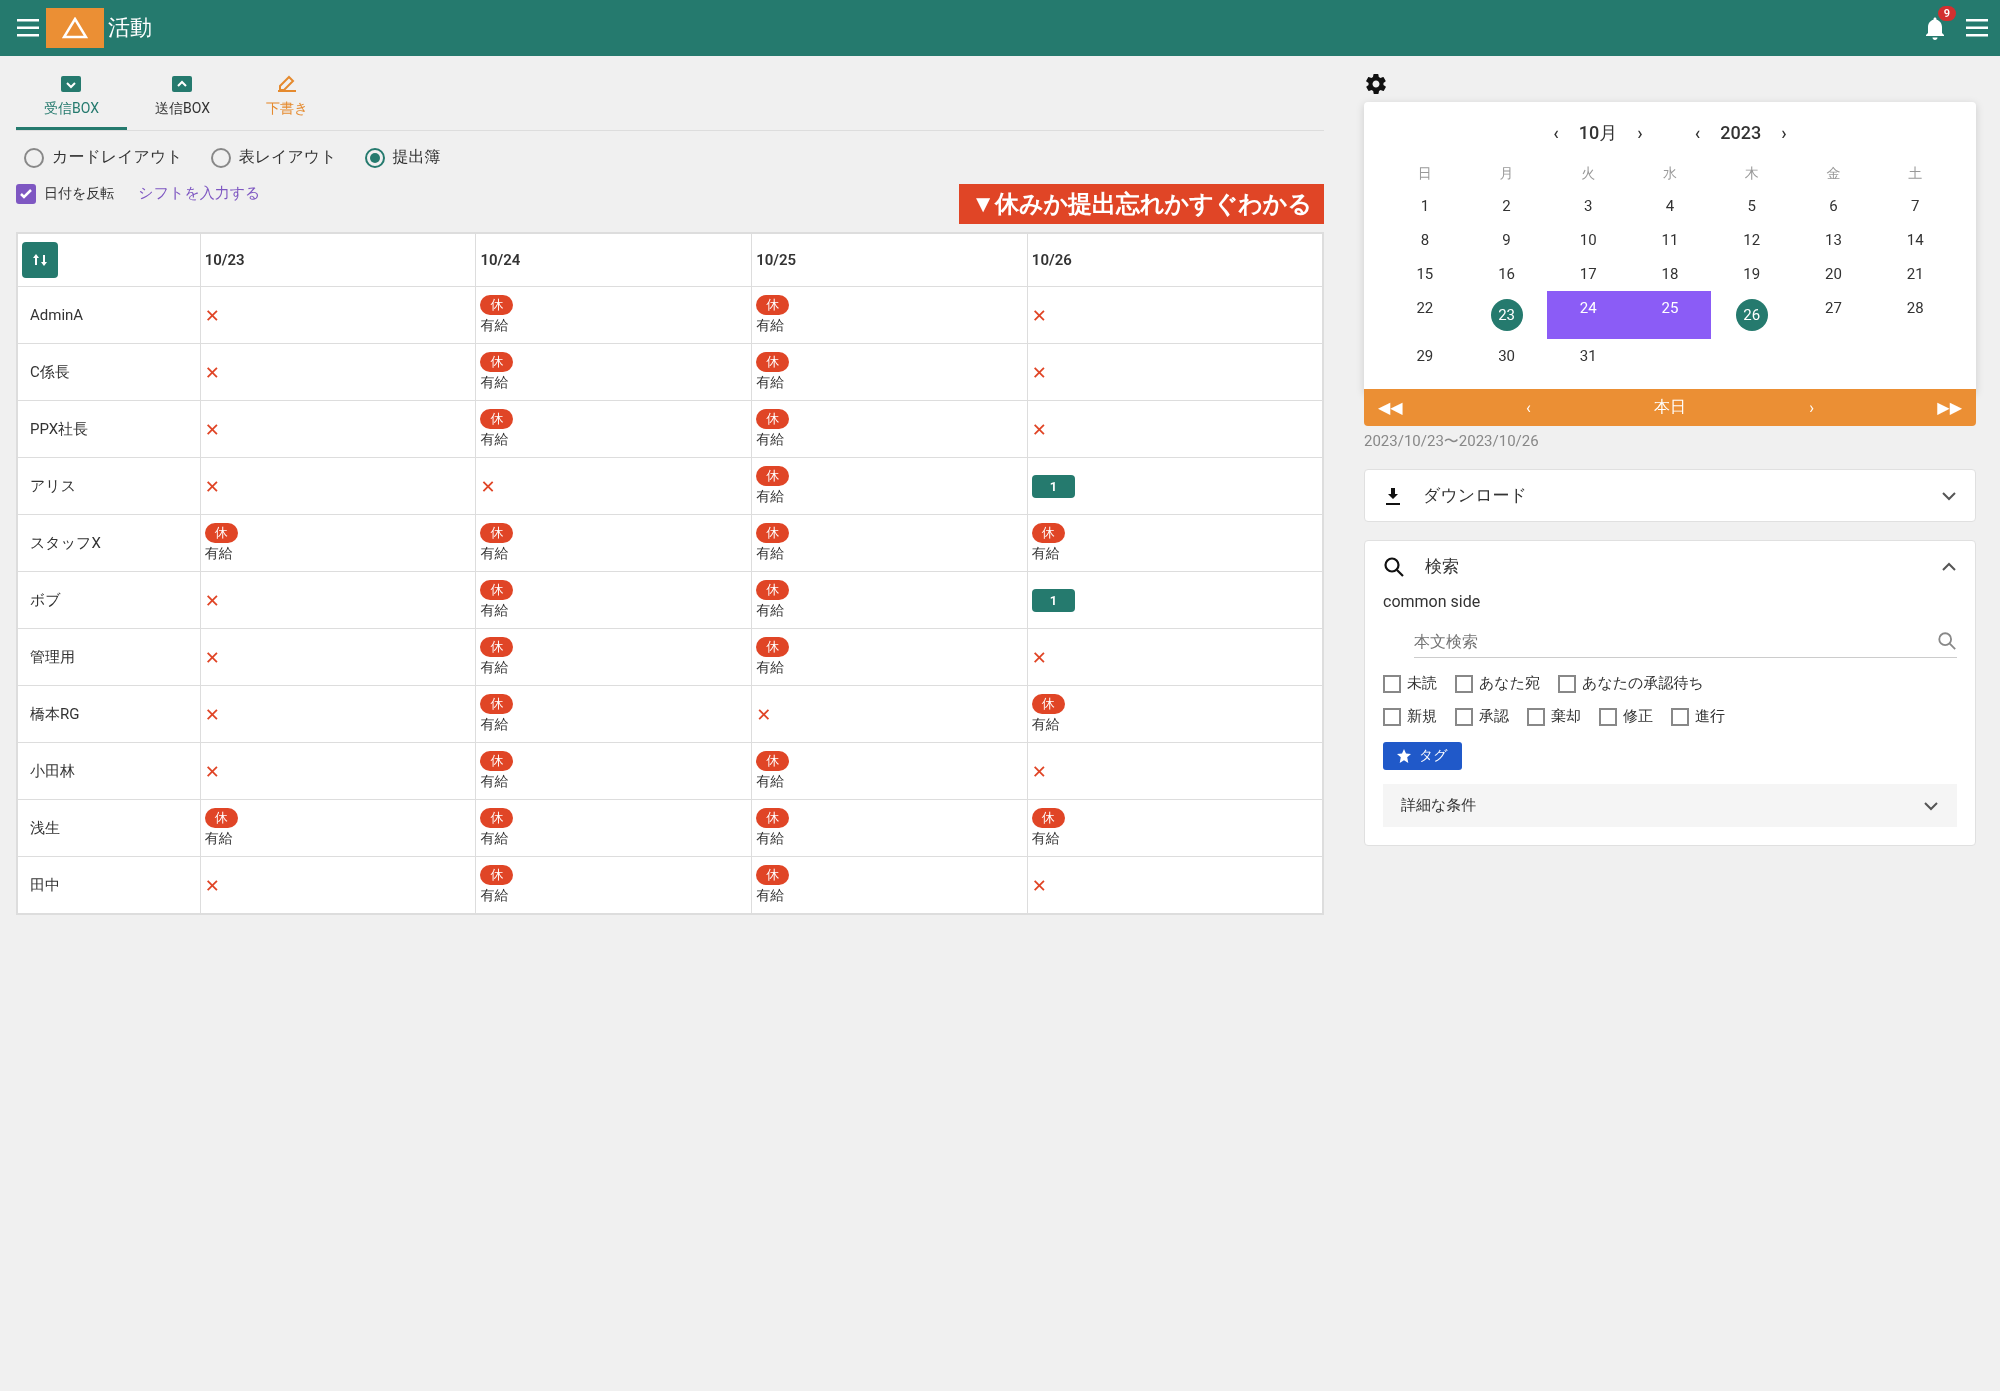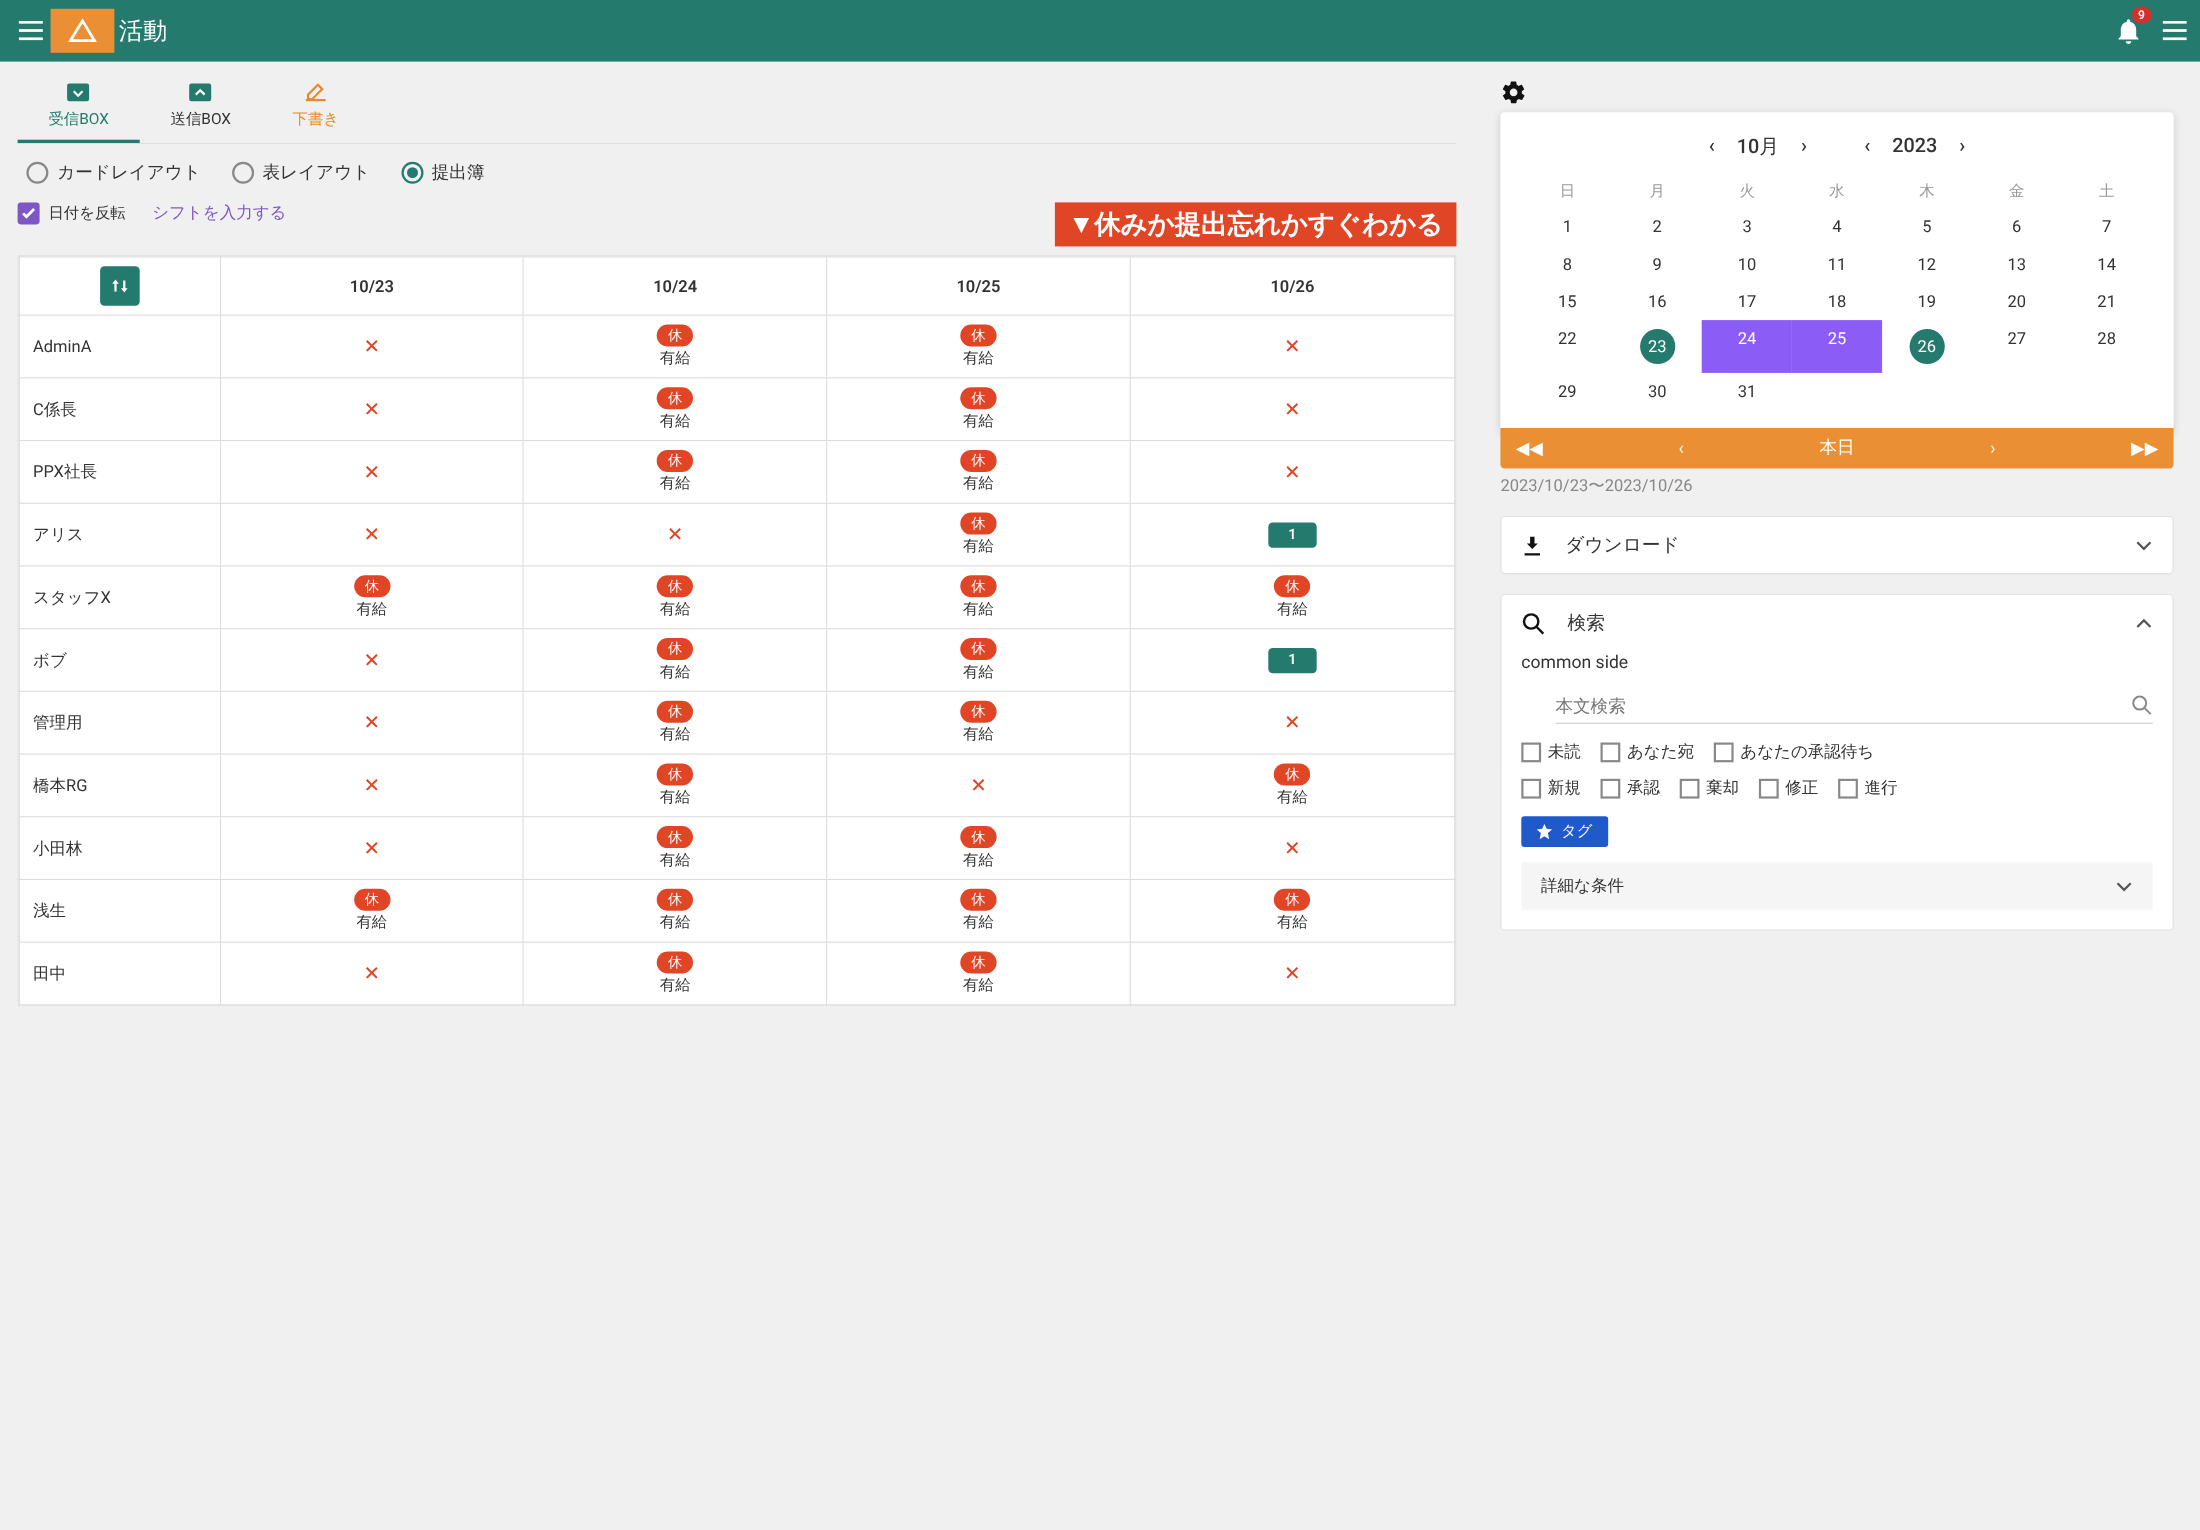--- a/index.html
+++ b/index.html
@@ -19,34 +19,34 @@
 .right-col { flex: 0 0 33%; padding: 16px 24px; }
 
 .tabs { display: flex; border-bottom: 1px solid #ddd; margin: 0 16px; }
 .tab { flex: 0 0 auto; padding: 18px 28px 12px; text-align: center; cursor: pointer; position: relative; }
 .tab .tab-icon { display: block; margin: 0 auto 6px; }
 .tab.active { color: #257a6e; }
 .tab.active::after { content: ''; position: absolute; bottom: 0; left: 0; right: 0; height: 3px; background: #257a6e; }
 .tab.draft { color: #e58a2e; }
 
 .radio-row { display: flex; align-items: center; padding: 16px 24px; gap: 28px; }
-.radio-opt { display: flex; gap: 8px; cursor: pointer; font-size: 16px; }
+.radio-opt { display: flex; align-items: center; gap: 8px; cursor: pointer; font-size: 16px; }
 .radio-circle { width: 20px; height: 20px; border: 2px solid #888; border-radius: 50%; position: relative; }
 .radio-opt.selected .radio-circle { border-color: #257a6e; }
 .radio-opt.selected .radio-circle::after { content: ''; position: absolute; top: 3px; left: 3px; width: 10px; height: 10px; background: #257a6e; border-radius: 50%; }
 
 .banner-row { display: flex; align-items: flex-start; padding: 0 16px 8px; gap: 24px; }
 .check-wrap { display: flex; align-items: center; gap: 8px; }
 .check-box { width: 20px; height: 20px; background: #7e57c2; border-radius: 3px; display: flex; align-items: center; justify-content: center; }
 .shift-link { color: #7e57c2; font-size: 15px; cursor: pointer; }
 .banner { background: #e04526; color: #ffffff; font-size: 24px; font-weight: 600; padding: 4px 12px; margin-left: auto; }
 
 .table-wrap { background: white; margin: 0 16px; border: 1px solid #ddd; }
 .table-wrap table { width: 100%; border-collapse: collapse; }
-.table-wrap th, .table-wrap td { border: 1px solid #ddd; text-align: center; padding: 8px 4px; vertical-align: middle; }
+.table-wrap th, .table-wrap td { border: 1px solid #ddd; text-align: left; padding: 8px 4px; vertical-align: middle; }
 .table-wrap th { font-weight: 600; font-size: 15px; }
 .table-wrap td.name { text-align: left; padding-left: 12px; font-size: 15px; }
 .sort-btn { width: 36px; height: 36px; background: #257a6e; border-radius: 4px; display: inline-flex; align-items: center; justify-content: center; cursor: pointer; }
 
 .pill { display: inline-block; background: #e04526; color: white; border-radius: 12px; padding: 1px 10px; font-size: 13px; font-weight: 500; }
 .sub-text { display: block; font-size: 14px; margin-top: 2px; }
 .cross { color: #e04526; font-size: 18px; font-weight: 300; }
 .count-badge { display: inline-block; background: #257a6e; color: white; border-radius: 4px; padding: 4px 18px; font-size: 13px; font-weight: 600; }
 
 .gear { margin-bottom: 6px; cursor: pointer; }

